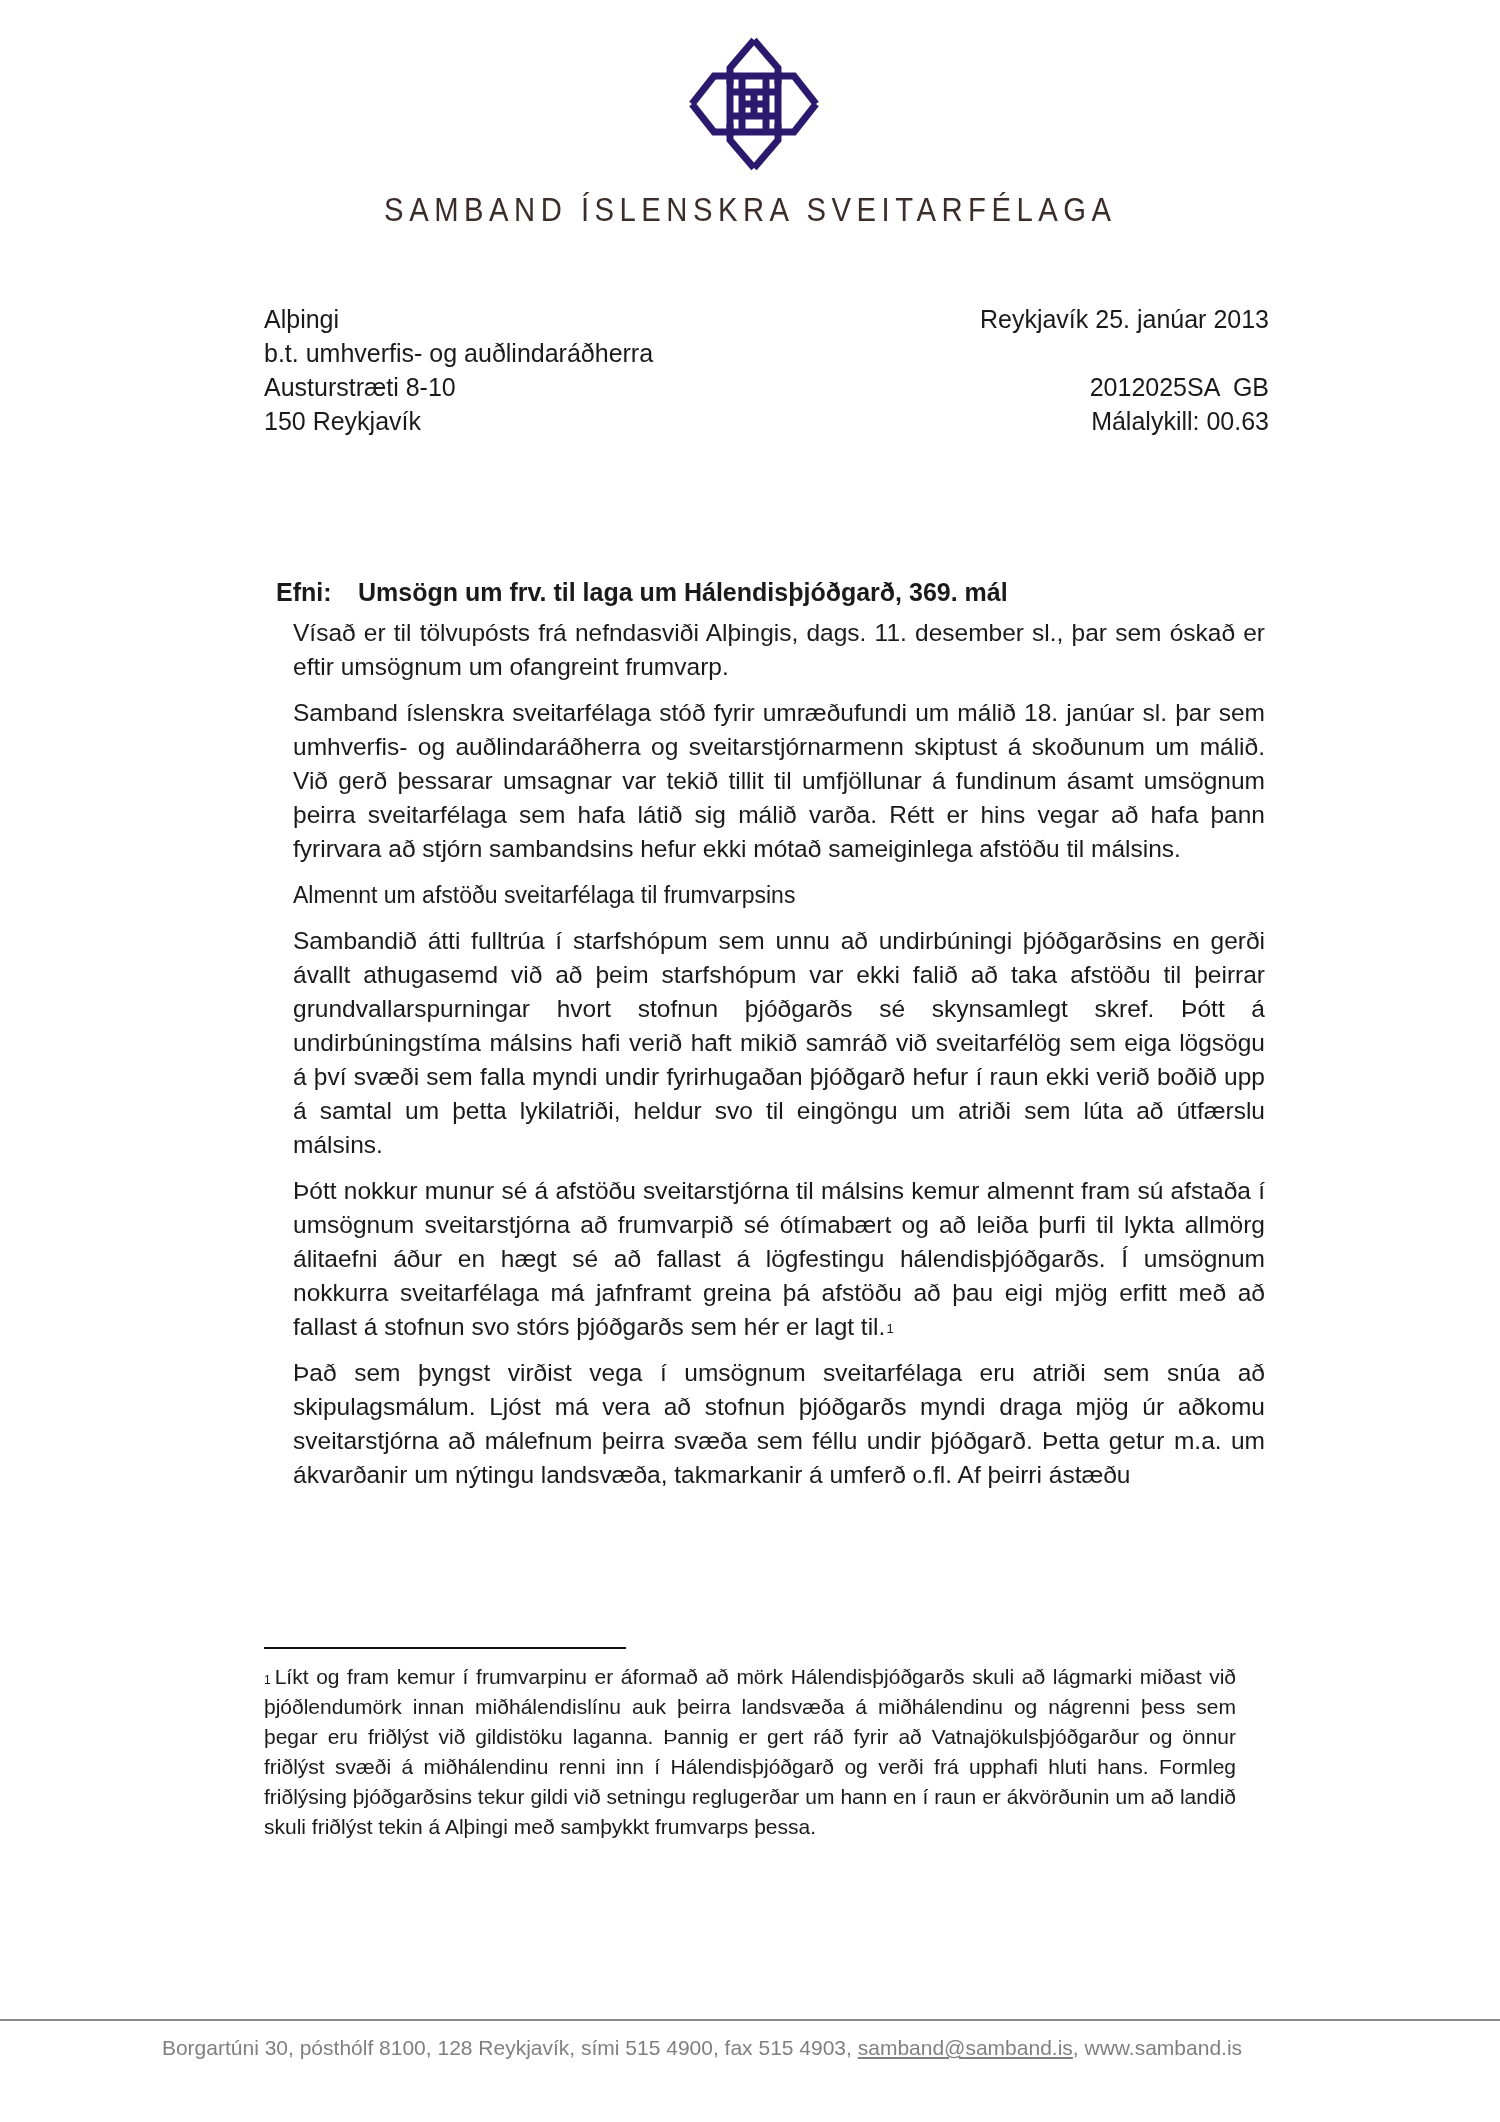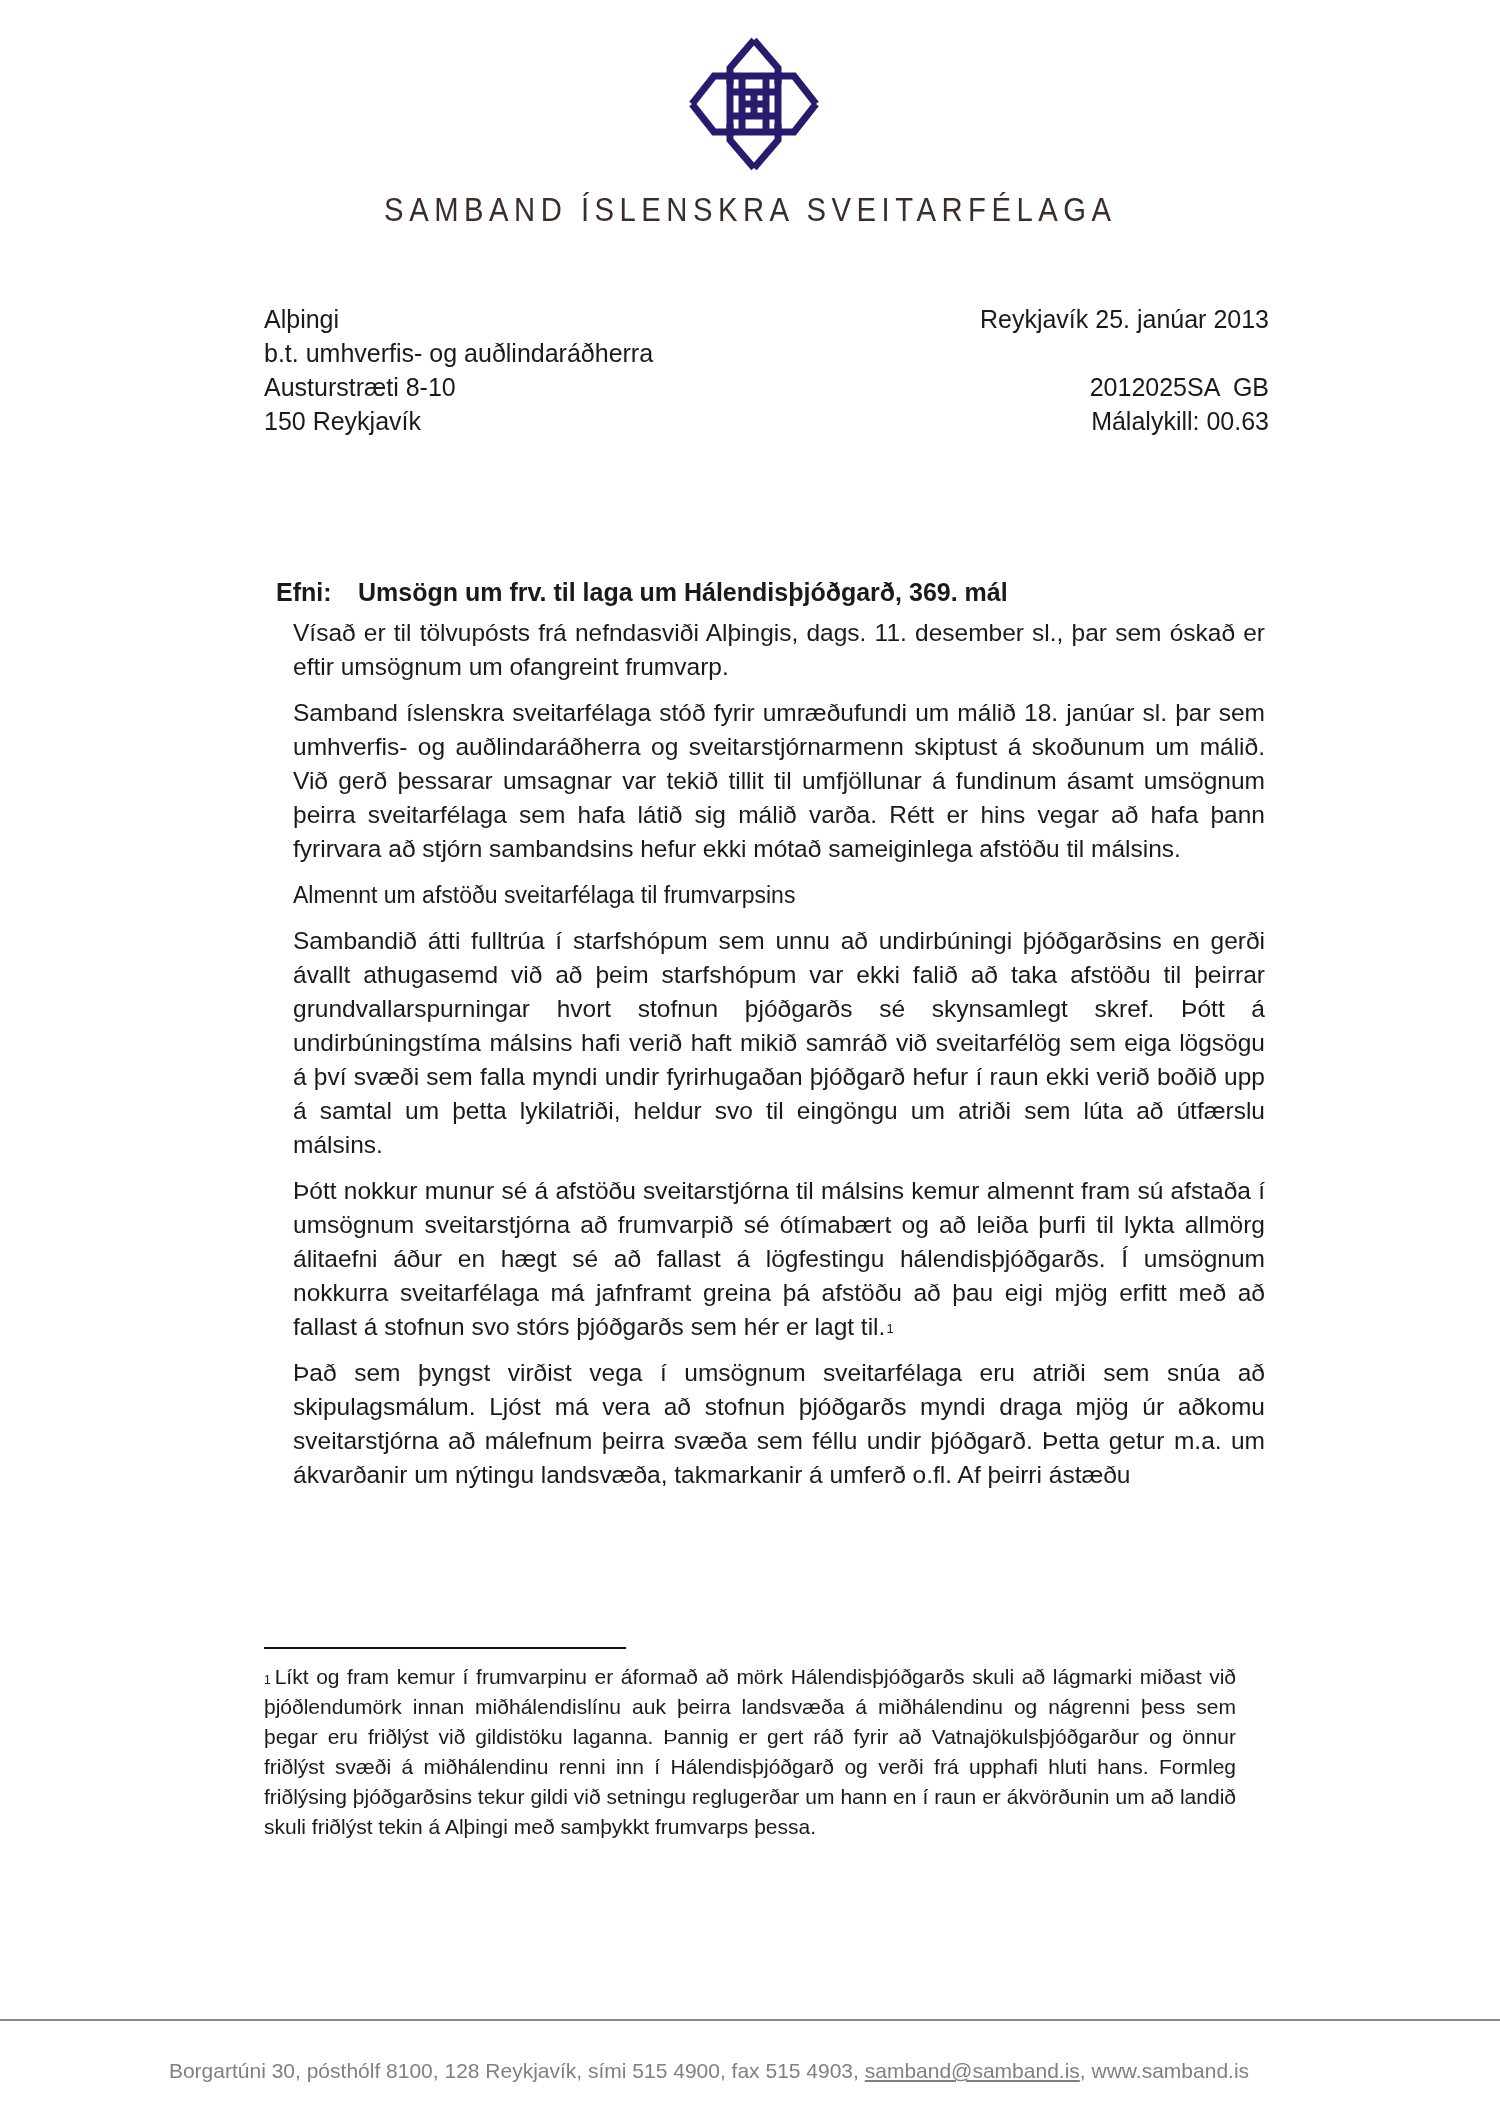--- a/index.html
+++ b/index.html
@@ -27,22 +27,22 @@
   .body-text h3 { margin: 0 0 12px 0; font-size: 23px; font-weight: normal; line-height: 34px; }
   sup.fn { font-size: 13px; vertical-align: top; position: relative; top: 2px; margin-left: 1px; }
   .fn-rule { position: absolute; left: 264px; top: 1647px; width: 362px; height: 2px; background: #111; }
   .footnote {
     position: absolute; left: 264px; width: 972px; top: 1662px;
     font-size: 21px; line-height: 30px; text-align: justify;
   }
   .footnote sup { font-size: 12px; vertical-align: top; position: relative; top: 3px; margin-right: 4px; }
   .footer-rule { position: absolute; left: 0; width: 1500px; top: 2019px; height: 2px; background: #8a8a8a; }
   .footer {
-    position: absolute; left: 7px; width: 1404px; top: 2036px; text-align: center;
-    font-size: 21px; color: #808080; white-space: nowrap; margin-top: 23px;
+    position: absolute; left: 0; width: 1404px; top: 2036px; text-align: center;
+    font-size: 21px; color: #808080; white-space: nowrap;
   }
   .footer a { color: #808080; text-decoration: underline; }
 </style>
 </head>
 <body>
 
 <svg class="logo" viewBox="0 0 132 136">
   <g fill="none" stroke="#2a1a6e" stroke-width="7" stroke-linejoin="miter">
 
     <path d="M66 4 L90 32 L90 48 M66 4 L42 32 L42 48"></path>

